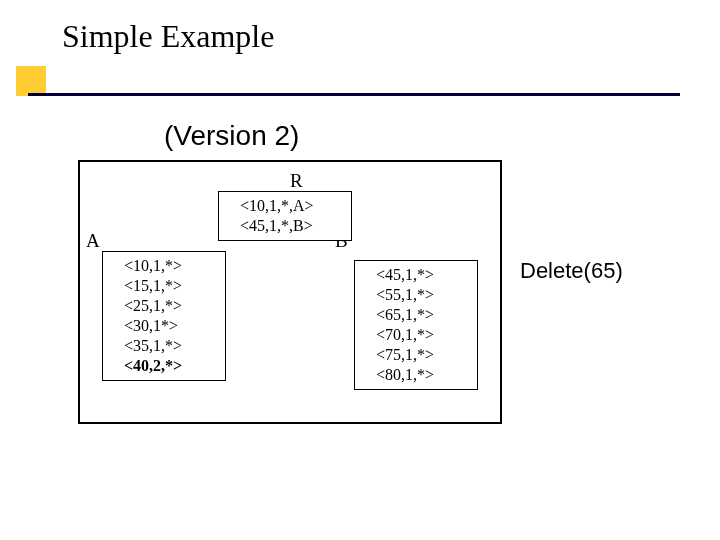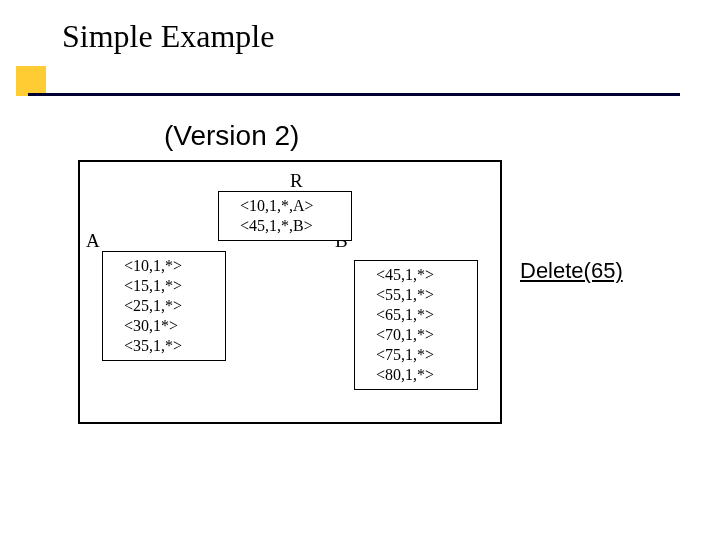--- a/index.html
+++ b/index.html
@@ -84,21 +84,20 @@
   .node .row { white-space: nowrap; }
   .node-R { left: 218px; top: 191px; width: 90px; }
   .node-A { left: 102px; top: 251px; width: 80px; }
   .node-B { left: 354px; top: 260px; width: 80px; }
   .bold { font-weight: bold; }
   .op-label {
     position: absolute;
     left: 520px;
     top: 258px;
     font-size: 22px;
-    text-decoration: underline;
   }
 </style>
 </head>
 <body>
 
 <div class="accent-square"></div>
 <div class="title-wrap">Simple Example</div>
 <div class="title-underline"></div>
 
 <div class="subtitle">(Version 2)</div>
@@ -112,20 +111,21 @@
 <div class="node node-R">
     <div class="row">&lt;10,1,*,A&gt;</div>
     <div class="row">&lt;45,1,*,B&gt;</div>
   </div>
 <div class="node node-A">
     <div class="row">&lt;10,1,*&gt;</div>
     <div class="row">&lt;15,1,*&gt;</div>
     <div class="row">&lt;25,1,*&gt;</div>
     <div class="row">&lt;30,1*&gt;</div>
     <div class="row">&lt;35,1,*&gt;</div>
+    <div class="row bold">&lt;40,2,*&gt;</div>
   </div>
 <div class="node node-B">
     <div class="row">&lt;45,1,*&gt;</div>
     <div class="row">&lt;55,1,*&gt;</div>
     <div class="row">&lt;65,1,*&gt;</div>
     <div class="row">&lt;70,1,*&gt;</div>
     <div class="row">&lt;75,1,*&gt;</div>
     <div class="row">&lt;80,1,*&gt;</div>
   </div>
 

